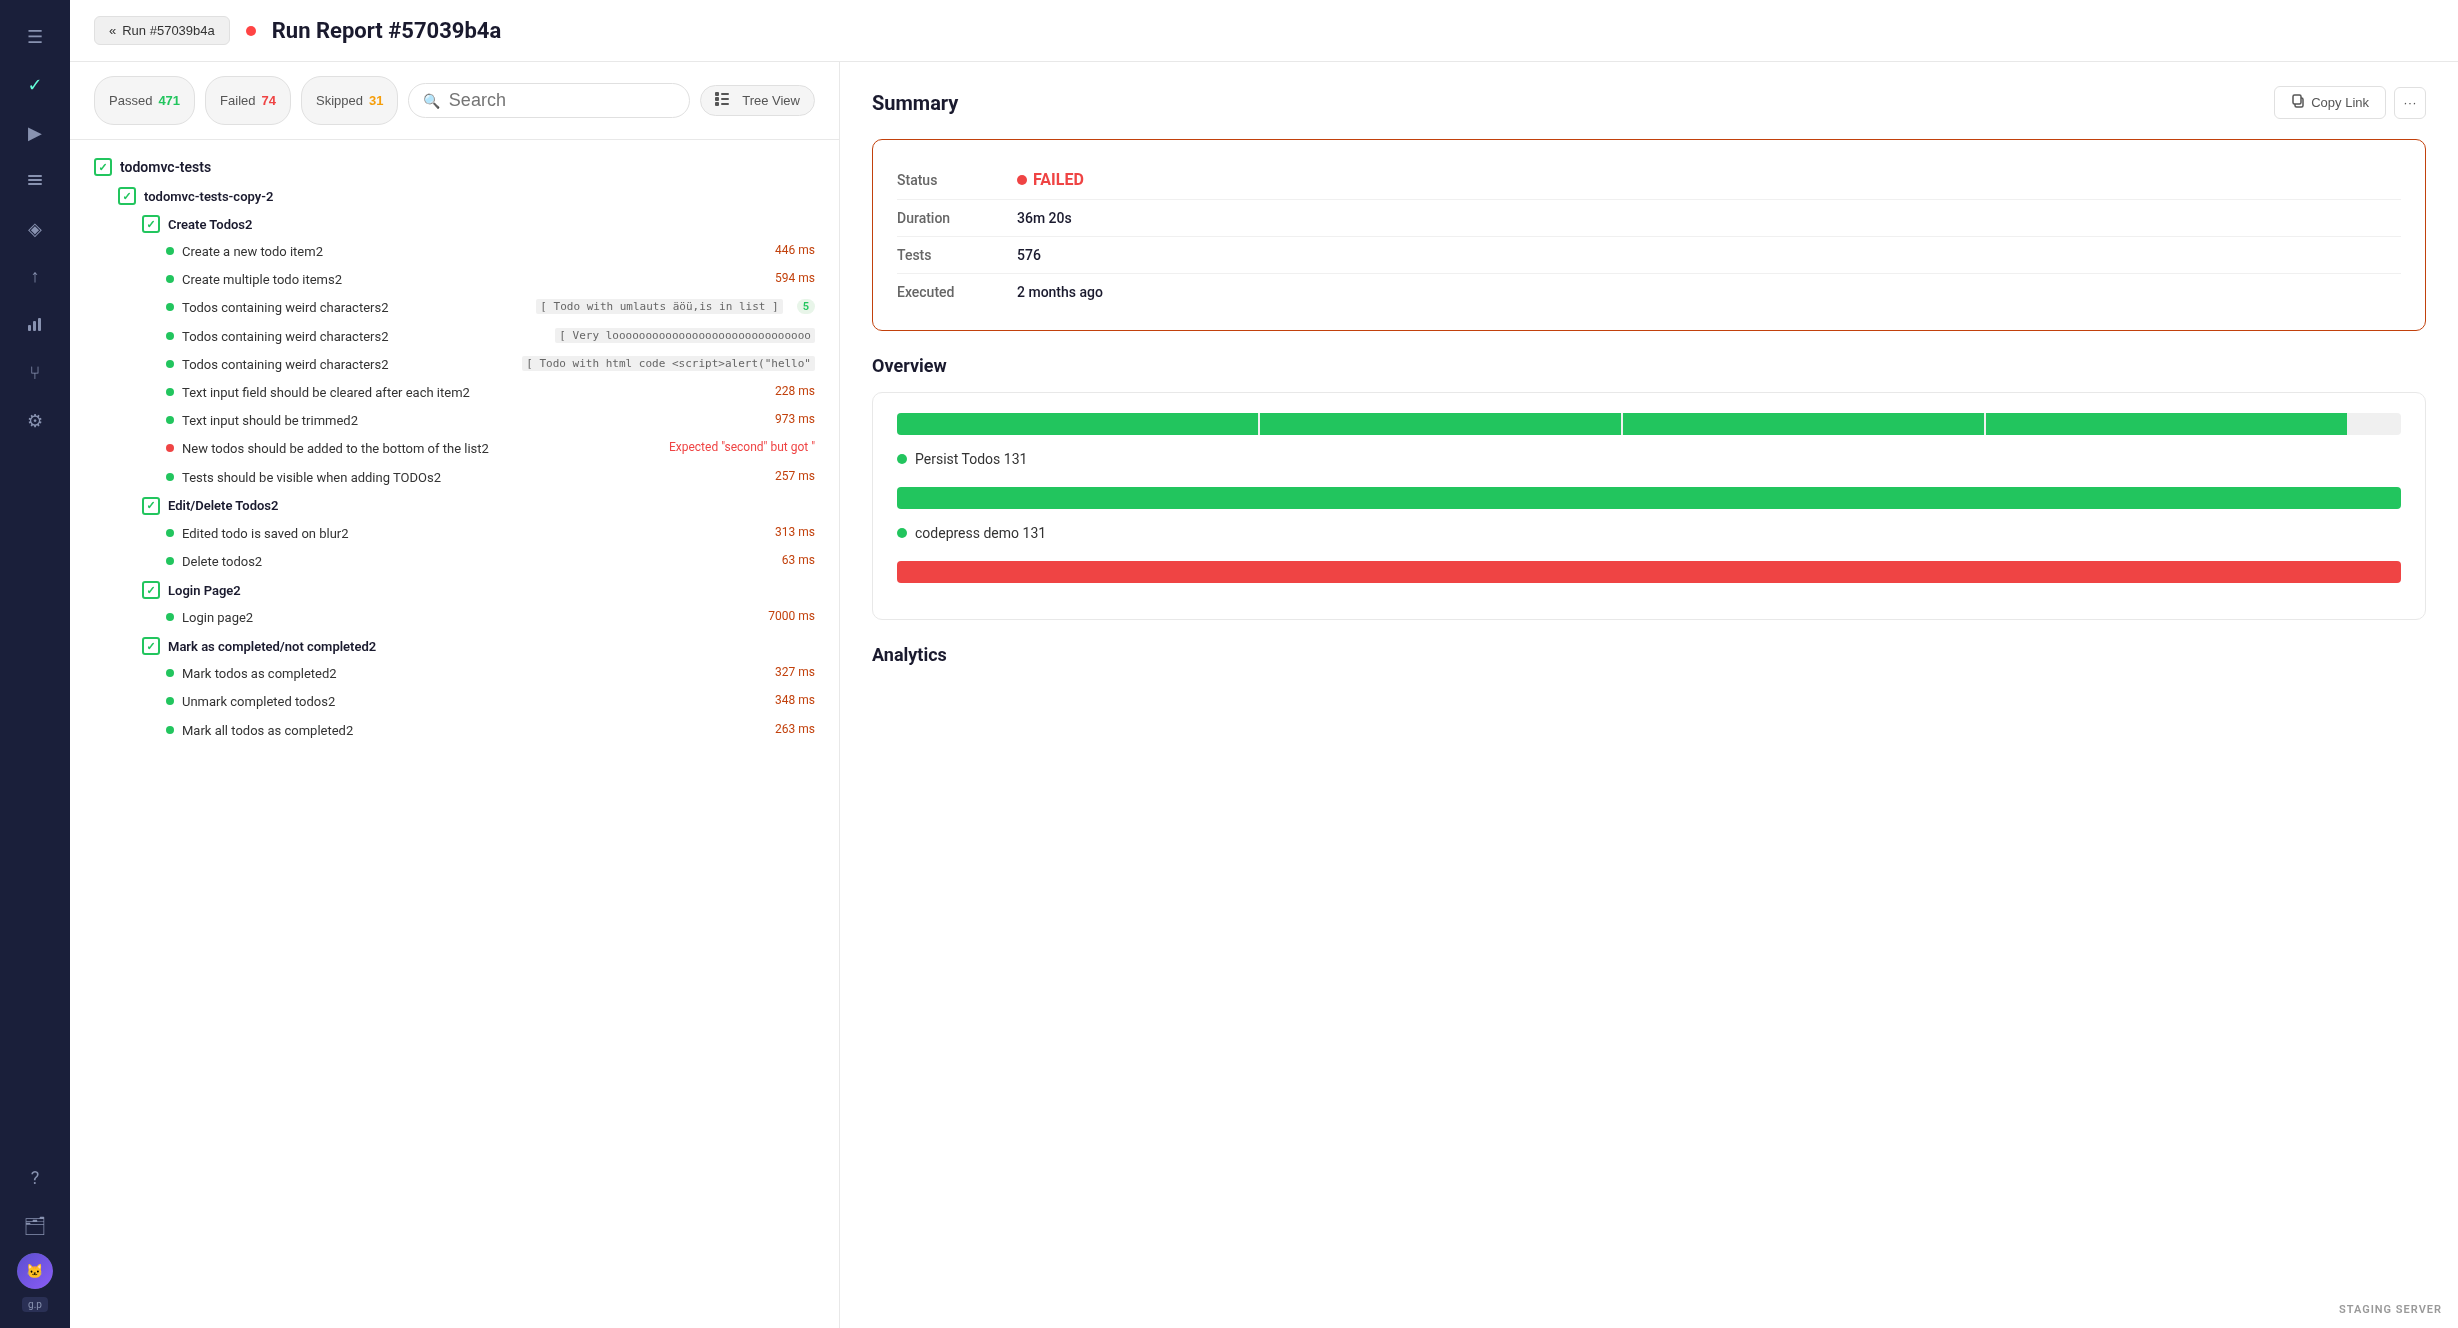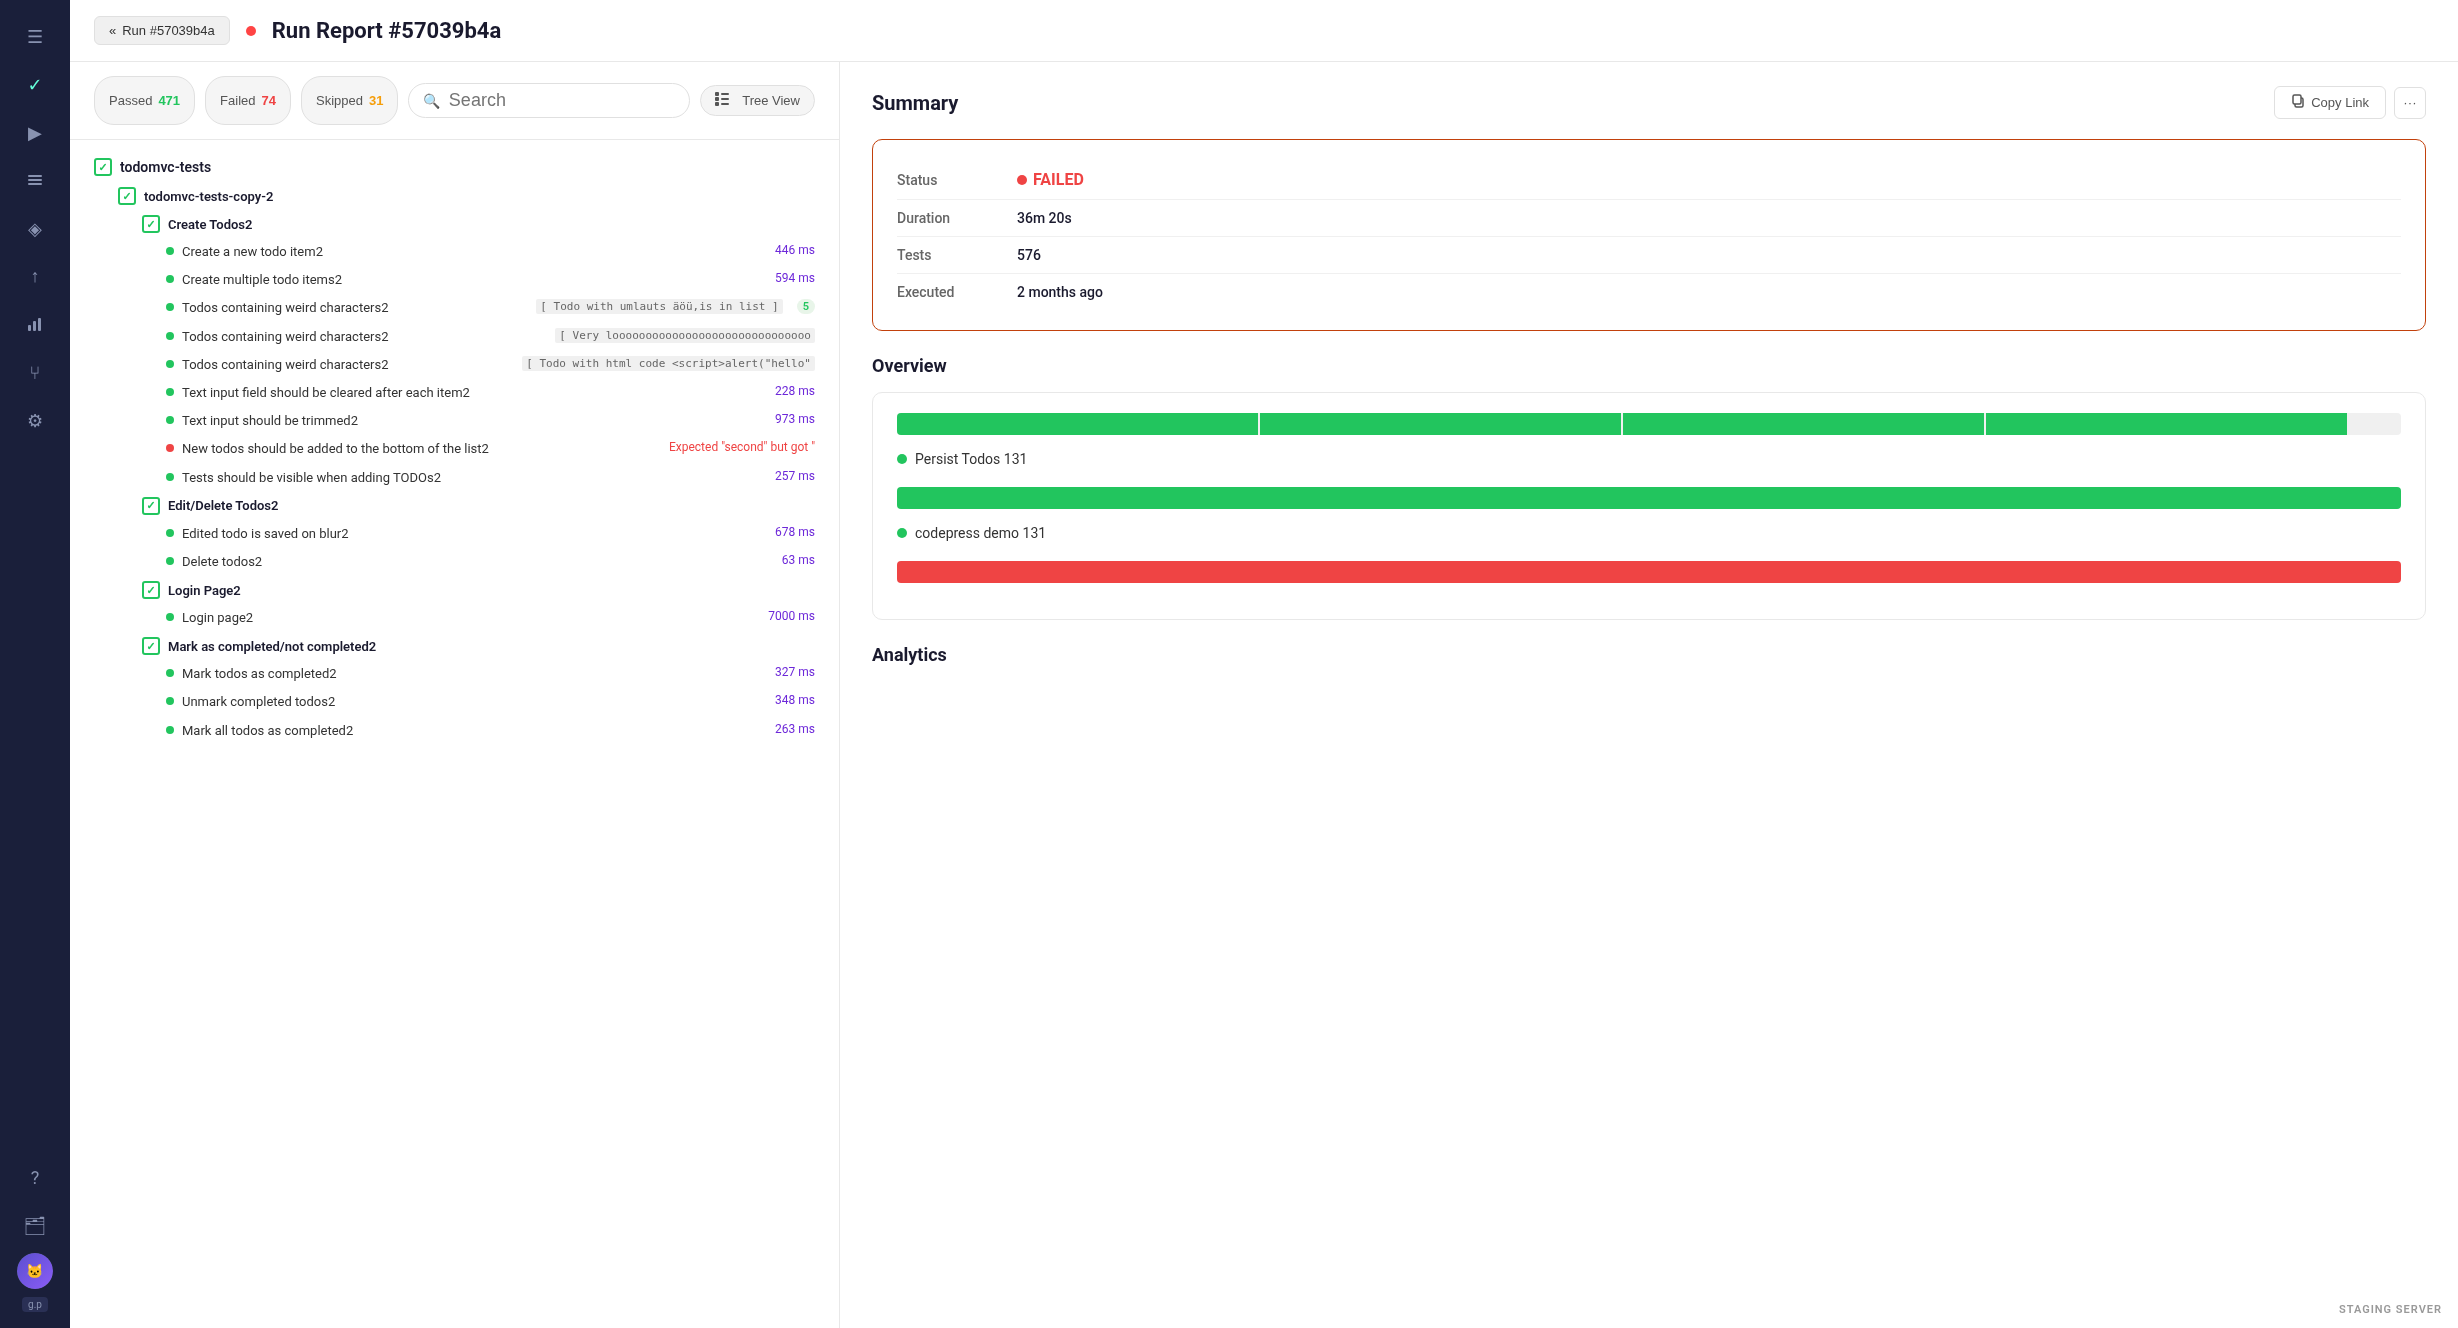--- a/index.html
+++ b/index.html
@@ -113,21 +113,21 @@
     .test-item-row {
       display: flex; align-items: flex-start; gap: 8px;
       padding: 5px 8px; cursor: pointer; border-radius: 4px;
       font-size: 13px; color: #333;
     }
     .test-dot { width: 8px; height: 8px; border-radius: 50%; flex-shrink: 0; margin-top: 4px; }
     .test-dot.pass { background: #22c55e; }
     .test-dot.fail { background: #ef4444; }
     .test-name { flex: 1; line-height: 1.4; }
     .test-tag { font-family: monospace; font-size: 11px; color: #666; background: #f0f0f0; padding: 1px 4px; border-radius: 2px; margin-left: 6px; }
-    .test-duration { color: #6d28d9; font-size: 12px; white-space: nowrap; margin-left: auto; padding-left: 12px; }
+    .test-duration { color: #c2410c; font-size: 12px; white-space: nowrap; margin-left: auto; padding-left: 12px; }
     .test-error { color: #ef4444; font-size: 12px; margin-left: 4px; }
     .test-count-badge { background: #e8f5e9; color: #22c55e; font-size: 11px; padding: 1px 6px; border-radius: 10px; font-weight: 600; margin-left: 6px; }
 
     
     .right-panel { flex: 1; overflow-y: auto; padding: 24px 32px; }
     .right-panel::-webkit-scrollbar { width: 6px; }
     .right-panel::-webkit-scrollbar-thumb { background: #d0d0d0; border-radius: 3px; }
 
     .summary-header {
       display: flex; align-items: center; justify-content: space-between;
@@ -339,21 +339,21 @@
 
             <div class="sub-suite">
               <div class="sub-suite-row">
                 <div class="suite-check">✓</div>
                 <span>Edit/Delete Todos2</span>
               </div>
               <div class="sub-suite">
                 <div class="test-item-row">
                   <div class="test-dot pass"></div>
                   <span class="test-name">Edited todo is saved on blur2</span>
-                  <span class="test-duration">678 ms</span>
+                  <span class="test-duration">313 ms</span>
                 </div>
                 <div class="test-item-row">
                   <div class="test-dot pass"></div>
                   <span class="test-name">Delete todos2</span>
                   <span class="test-duration">63 ms</span>
                 </div>
               </div>
             </div>
 
             <div class="sub-suite">

